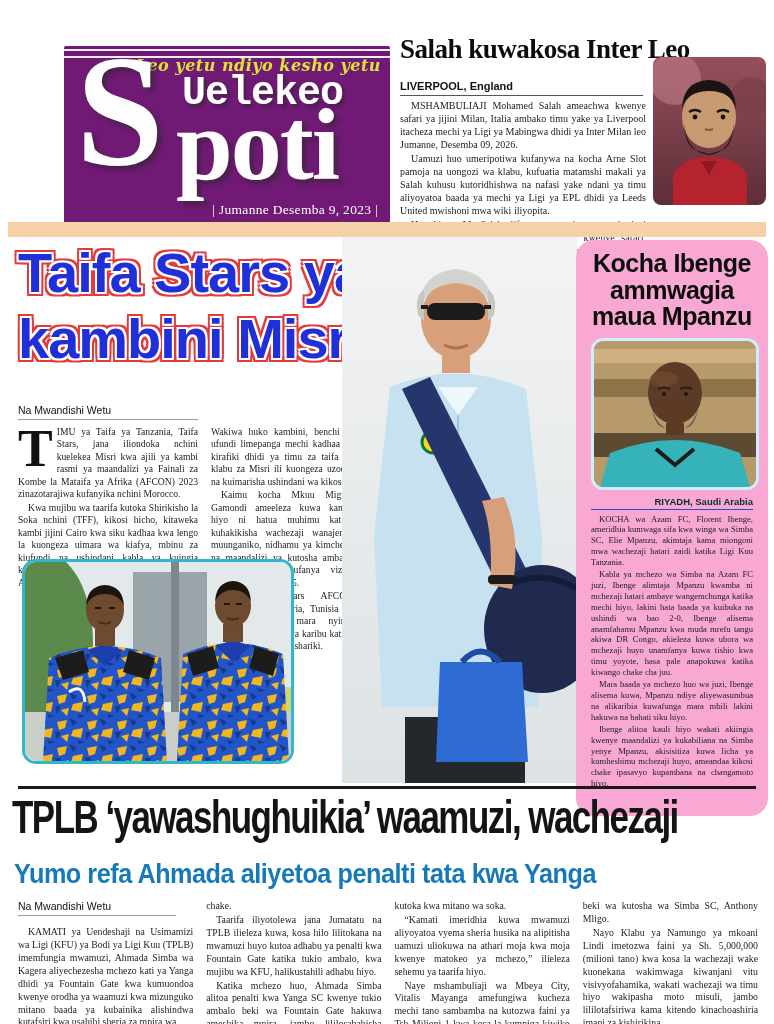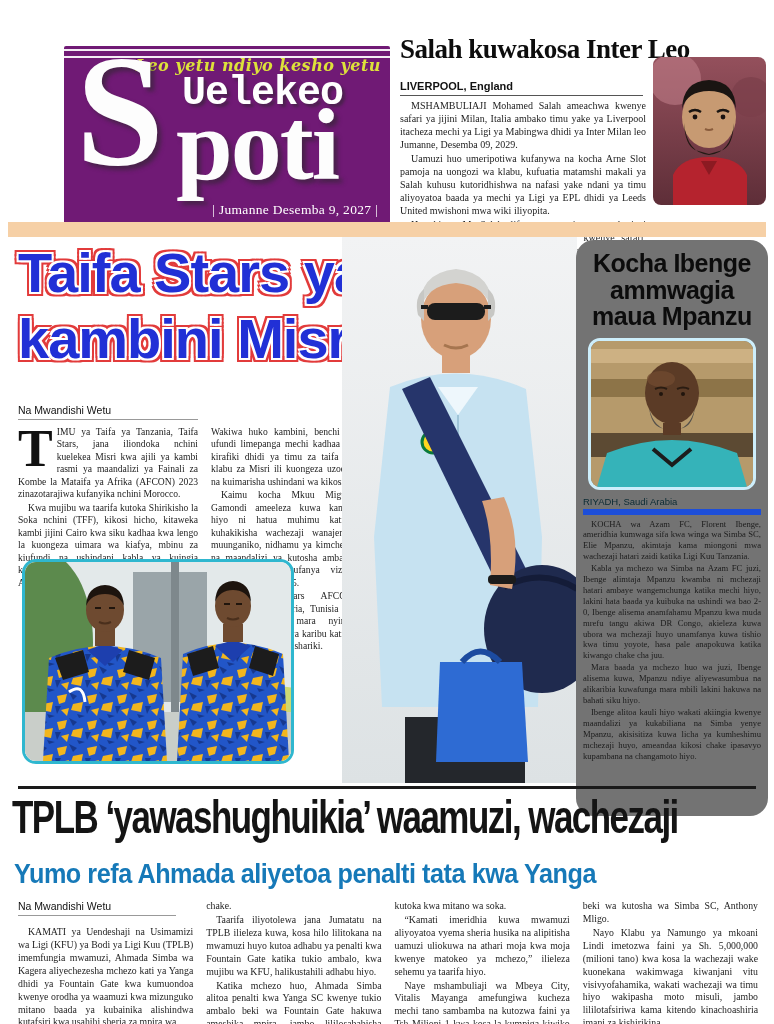--- a/index.html
+++ b/index.html
@@ -92,33 +92,33 @@
   .lead-cols p.first{text-indent:0;}
   .dropcap{
     float:left;font-family:"Liberation Serif", serif;font-weight:bold;
     font-size:52px;line-height:.82;padding:2px 4px 0 0;color:#111;
   }
   
   .photo-coach{position:absolute;left:290px;top:237px;width:287px;height:546px;}
   
   .ibenge-box{
     position:absolute;left:576px;top:240px;width:192px;height:576px;
-    background:#737373;border-radius:18px;box-sizing:border-box;padding:10px 7px;
+    background:#f9a8d4;border-radius:18px;box-sizing:border-box;padding:10px 15px;
   }
   .ibenge-head{
     font-family:"Liberation Sans", sans-serif;font-weight:bold;
     font-size:25px;line-height:1.06;letter-spacing:-.5px;color:#0c0c0c;text-align:center;
   }
   .photo-ibenge{
     margin:8px auto 6px auto;width:168px;height:152px;display:block;
     border:3px solid #cdeefb;border-radius:12px;overflow:hidden;box-sizing:border-box;
   }
   .ibenge-dateline{
-    font-family:"Liberation Sans", sans-serif;font-weight:normal;font-size:9.5px;color:#0a2a33;
-    border-bottom:6px solid #1d4ed8;padding-bottom:2px;margin-bottom:4px;
+    font-family:"Liberation Sans", sans-serif;font-weight:bold;font-size:9.5px;color:#0a2a33;
+    border-bottom:1px solid #1d4ed8;padding-bottom:2px;margin-bottom:4px;text-align:right;
   }
   .ibenge-body p{margin:0 0 1px 0;font-size:8.6px;line-height:1.27;text-align:justify;text-indent:8px;}
   .ibenge-body p.first{text-indent:8px;}
   
   .photo-players{
     position:absolute;left:22px;top:559px;width:272px;height:205px;
     border:3px solid #2fb7cf;border-radius:14px;overflow:hidden;box-sizing:border-box;
   }
   
   .bottom-rule{position:absolute;left:18px;top:786px;width:738px;height:3px;background:#1a1a1a;}
@@ -143,27 +143,27 @@
 </head>
 <body>
 
 <div class="page">
 
   <div class="masthead">
     <div class="mast-tagline">Leo yetu ndiyo kesho yetu</div>
     <div class="mast-s">S</div>
     <div class="mast-uelekeo">Uelekeo</div>
     <div class="mast-poti">poti</div>
-    <div class="mast-date">| Jumanne Desemba 9, 2027 |</div>
+    <div class="mast-date">| Jumanne Desemba 9, 2023 |</div>
   </div>
 
   <div class="salah-head">Salah kuwakosa Inter Leo</div>
   <div class="salah-dateline">LIVERPOOL, England</div>
   <div class="salah-body">
-    <p>MSHAMBULIAJI Mohamed Salah ameachwa kwenye safari ya jijini Milan, Italia ambako timu yake ya Liverpool itacheza mechi ya Ligi ya Mabingwa dhidi ya Inter Milan leo Jumanne, Desemba 09, 2029.</p>
+    <p>MSHAMBULIAJI Mohamed Salah ameachwa kwenye safari ya jijini Milan, Italia ambako timu yake ya Liverpool itacheza mechi ya Ligi ya Mabingwa dhidi ya Inter Milan leo Jumanne, Desemba 09, 2026.</p>
     <p>Uamuzi huo umeripotiwa kufanywa na kocha Arne Slot pamoja na uongozi wa klabu, kufuatia matamshi makali ya Salah kuhusu kutoridhishwa na nafasi yake ndani ya timu aliyoyatoa baada ya mechi ya Ligi ya EPL dhidi ya Leeds United mwishoni mwa wiki iliyopita.</p>
     <p>Hata hivyo, Mo Salah alifanya mazoezi na wenzake juzi Jumapili, lakini haikutosha kujumuishwa kwenye safari, jambo linaloongeza maswali kuhusu mustakabali wake huko Anfield.</p>
   </div>
   <div class="photo-salah">
     <svg width="113" height="148" viewBox="0 0 113 148" xmlns="http://www.w3.org/2000/svg">
       <defs>
         <linearGradient id="sbg" x1="0" y1="0" x2="0" y2="1">
           <stop offset="0" stop-color="#94505c"></stop>
             <stop offset="1" stop-color="#5e2e38"></stop>
         </linearGradient>

